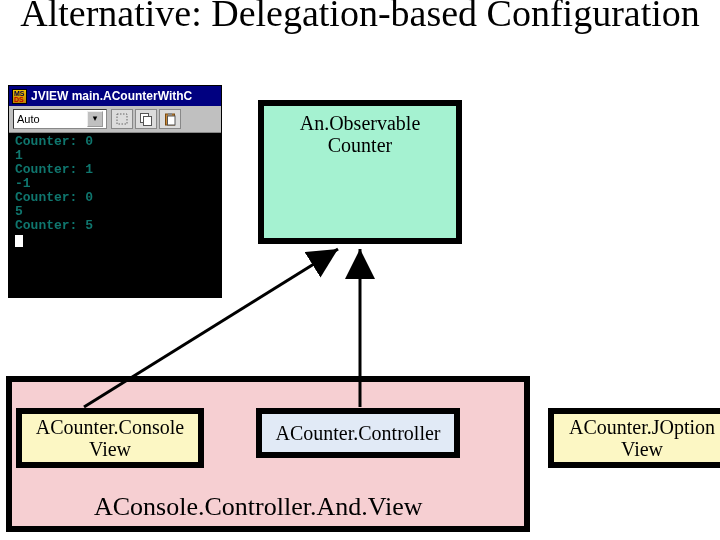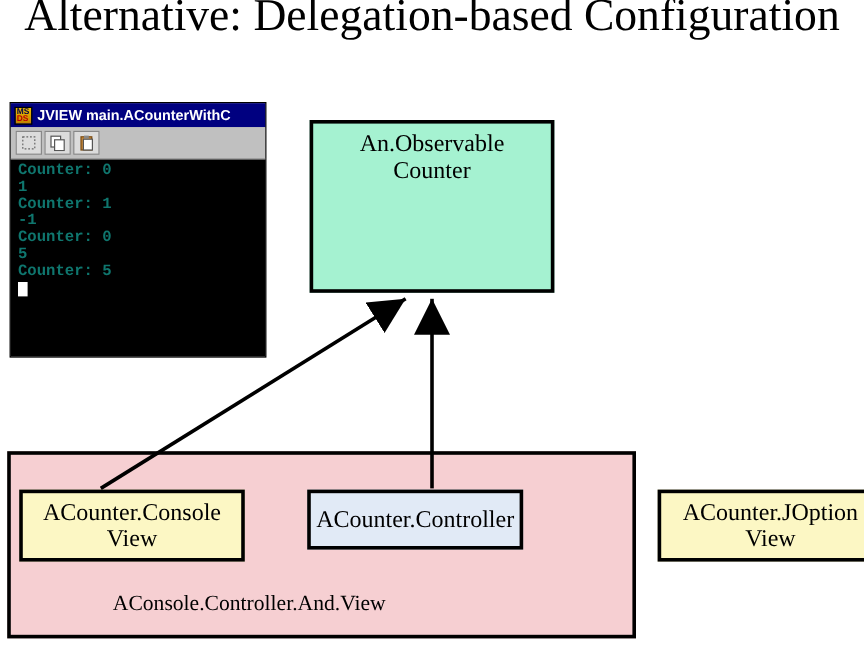--- a/index.html
+++ b/index.html
@@ -124,48 +124,48 @@
     width: 8px;
     height: 12px;
     background: #fff;
     vertical-align: -3px;
     margin-top: 2px;
   }
 
   
   .dbox {
     position: absolute;
-    border: 3px solid #000000;
+    border: 6px solid #000000;
     box-sizing: border-box;
     font-family: "Times New Roman", serif;
     font-size: 20px;
     text-align: center;
     display: flex;
     align-items: center;
     justify-content: center;
     line-height: 1.1;
     white-space: pre-line;
   }
   .mint   { background: #a5f2d1; }
   .yellow { background: #fcf7c4; }
   .blue   { background: #e1eaf6; }
   .pink   { background: #f6cfd2; }
 
   .box-observable { top: 100px; left: 258px; width: 204px; height: 144px; align-items: flex-start; padding-top: 6px; }
 
   .box-pink { top: 376px; left: 6px; width: 524px; height: 156px; }
   .box-console-view { top: 408px; left: 16px; width: 188px; height: 60px; }
-  .box-controller   { top: 408px; left: 256px; width: 180px; height: 50px; font-family: Liberation Serif, serif; }
+  .box-controller   { top: 408px; left: 256px; width: 204px; height: 50px; font-family: Liberation Serif, serif; }
   .box-joption      { top: 408px; left: 548px; width: 188px; height: 60px; }
 
   .pink-label {
     position: absolute;
     left: 94px;
     top: 492px;
-    font-size: 18px;
+    font-size: 26px;
   }
 
   svg.arrows {
     position: absolute;
     left: 0;
     top: 0;
     width: 720px;
     height: 540px;
     pointer-events: none;
   }
@@ -177,20 +177,24 @@
 
   <div class="title">Alternative: Delegation-based
 Configuration</div>
 
   <div class="console">
     <div class="console-titlebar">
       <span class="icon"></span>
       <span>JVIEW main.ACounterWithC</span>
     </div>
     <div class="console-toolbar">
+      <div class="combo">
+        <span>Auto</span>
+        <span class="arrow">▾</span>
+      </div>
       <div class="tb-btns">
         <div class="tb-btn">
           <svg width="14" height="14">
             <rect x="2" y="2" width="10" height="10" fill="none" stroke="#666" stroke-dasharray="1.5 1.5"></rect>
           </svg>
         </div>
         <div class="tb-btn">
           <svg width="14" height="14">
             <rect x="1.5" y="1.5" width="8" height="9" fill="#fff" stroke="#555"></rect>
             <rect x="4.5" y="4.5" width="8" height="9" fill="#fff" stroke="#555"></rect>

